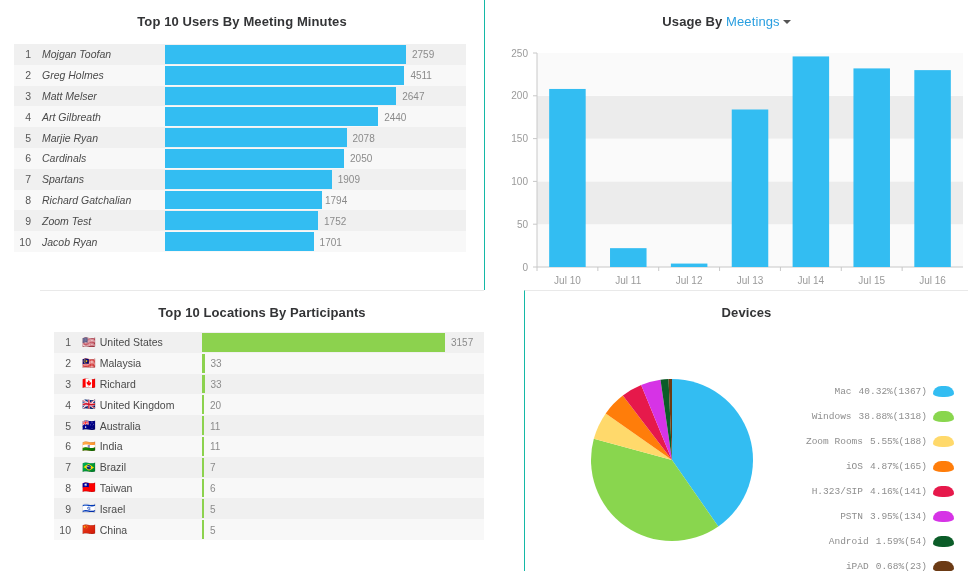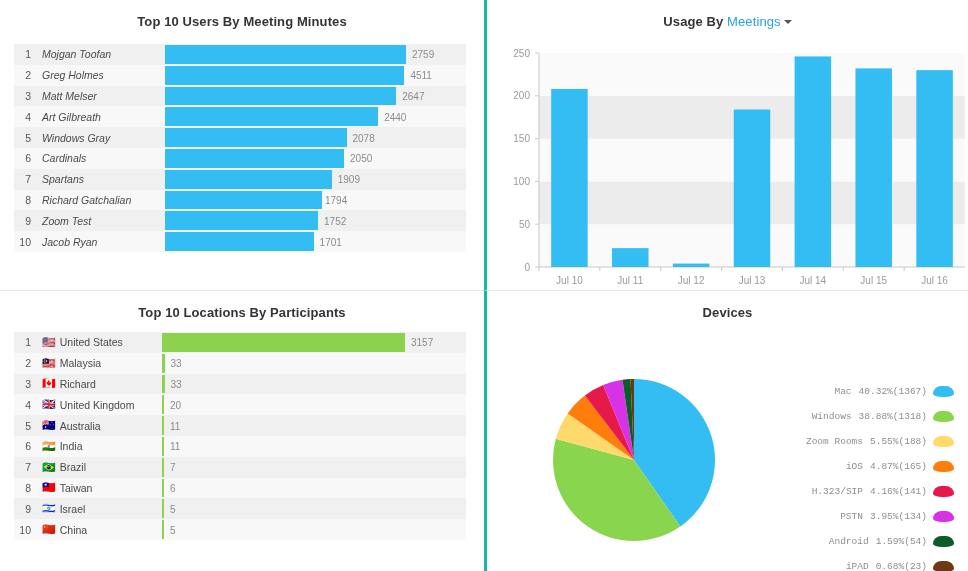--- a/index.html
+++ b/index.html
@@ -12,22 +12,22 @@
   }
   #dashboard {
     position: relative;
     width: 968px; height: 571px;
     background: #ffffff;
     display: grid;
     grid-template-columns: 484px 484px;
     grid-template-rows: 290px 281px;
   }
   .panel { position: relative; overflow: hidden; background: #fff; }
-  .panel.bl { border-left: 3px solid #14b8a6; }
-  .panel.bt { border-top: 1px solid #e9e9e9; }
+  .panel.bl { border-left: 1px solid #14b8a6; }
+  .panel.bt { border-top: 1px solid #e9e9e9; margin-left: 40px; }
 
   .panel-title {
     text-align: center;
     font-size: 13px;
     font-weight: bold;
     color: #333436;
     padding-top: 14px;
     letter-spacing: .1px;
   }
   .panel-title .link {
@@ -168,21 +168,21 @@
         <div class="rank-row even">
           <div class="rank-num">4</div>
           <div class="rank-label">Art Gilbreath</div>
           <div class="bar-area">
             <div class="bar blue" style="width: 213.135px;"></div>
             <div class="bar-value" style="left: 213.135px;">2440</div>
           </div>
         </div>
         <div class="rank-row odd">
           <div class="rank-num">5</div>
-          <div class="rank-label">Windows Gray</div>
+          <div class="rank-label">Marjie Ryan</div>
           <div class="bar-area">
             <div class="bar blue" style="width: 181.514px;"></div>
             <div class="bar-value" style="left: 181.514px;">2078</div>
           </div>
         </div>
         <div class="rank-row even">
           <div class="rank-num">6</div>
           <div class="rank-label">Cardinals</div>
           <div class="bar-area">
             <div class="bar blue" style="width: 179.069px;"></div>

